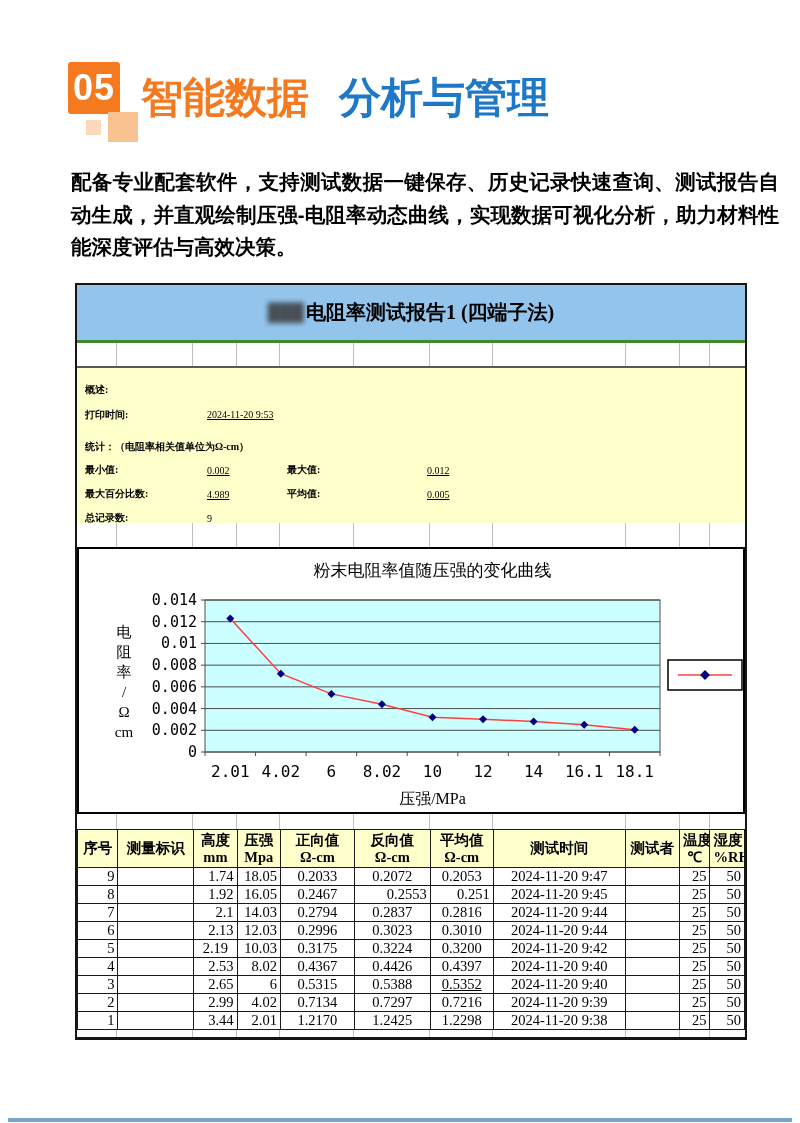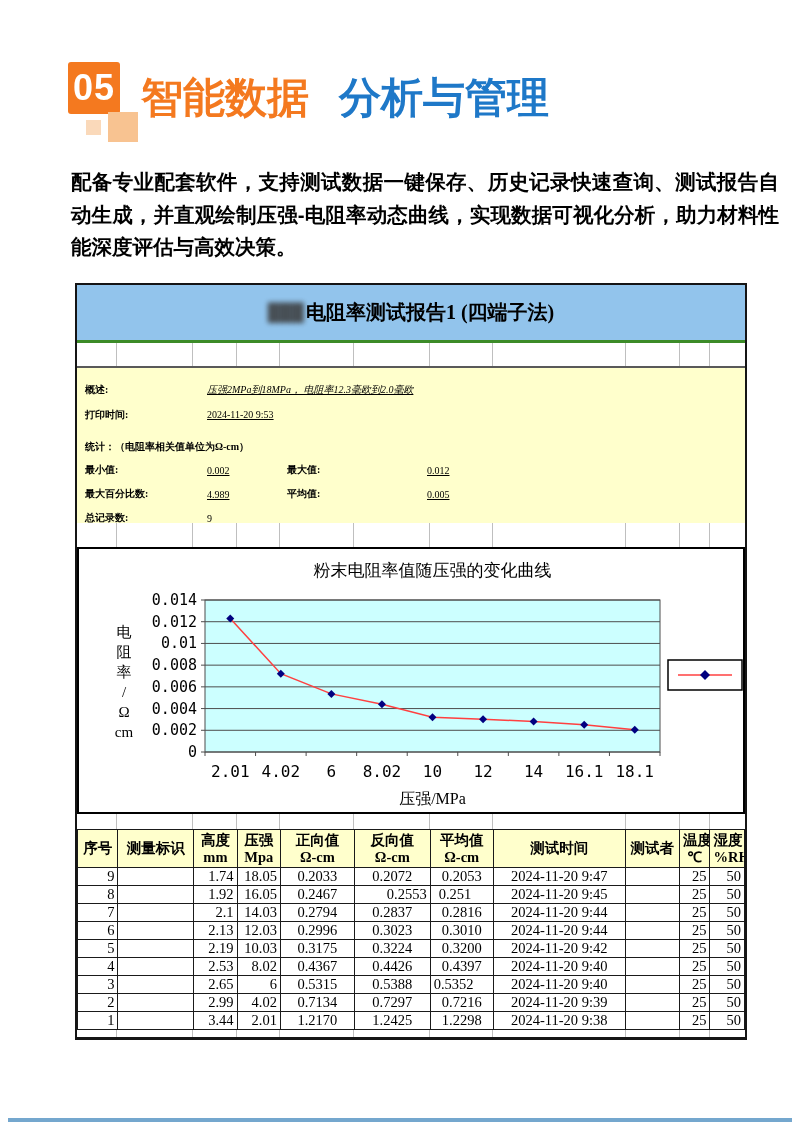--- a/index.html
+++ b/index.html
@@ -103,21 +103,20 @@
       <div class="sc" style="width: 9.45347%;"></div>
       <div class="sc" style="width: 19.7932%;"></div>
       <div class="sc" style="width: 8.12408%;"></div>
       <div class="sc" style="width: 4.57903%;"></div>
       <div class="sc" style="width: 5.16987%;"></div>
     </div>
 
   <div class="info">
     <div class="info-row">
       <span class="info-label">概述:</span>
-      <span class="info-value italic">压强2MPa到18MPa， 电阻率12.3毫欧到2.0毫欧</span>
     </div>
     <div class="info-row">
       <span class="info-label">打印时间:</span>
       <span class="info-value">2024-11-20 9:53</span>
     </div>
     <div class="stats-heading">统计：（电阻率相关值单位为Ω-cm）</div>
     <div class="stats-row">
       <span class="l1">最小值:</span>
       <span class="v1">0.002</span>
       <span class="l2">最大值:</span>
@@ -306,21 +305,21 @@
           <td style="text-align: right;">25</td>
           <td style="text-align: right;">50</td>
         </tr>
         <tr>
           <td style="text-align: right;">8</td>
           <td style="text-align: left;"></td>
           <td style="text-align: right;">1.92</td>
           <td style="text-align: right;">16.05</td>
           <td style="text-align: center;">0.2467</td>
           <td style="text-align: right;">0.2553</td>
-          <td style="text-align: left; padding-left: 8px;">0.251</td>
+          <td style="text-align: right; padding-left: 8px;">0.251</td>
           <td style="text-align: center;">2024-11-20 9:45</td>
           <td style="text-align: left;"></td>
           <td style="text-align: right;">25</td>
           <td style="text-align: right;">50</td>
         </tr>
         <tr>
           <td style="text-align: right;">7</td>
           <td style="text-align: left;"></td>
           <td style="text-align: right;">2.1</td>
           <td style="text-align: right;">14.03</td>
@@ -341,21 +340,21 @@
           <td style="text-align: center;">0.3023</td>
           <td style="text-align: center;">0.3010</td>
           <td style="text-align: center;">2024-11-20 9:44</td>
           <td style="text-align: left;"></td>
           <td style="text-align: right;">25</td>
           <td style="text-align: right;">50</td>
         </tr>
         <tr>
           <td style="text-align: right;">5</td>
           <td style="text-align: left;"></td>
-          <td style="text-align: right;">2.19</td>
+          <td style="text-align: center;">2.19</td>
           <td style="text-align: right;">10.03</td>
           <td style="text-align: center;">0.3175</td>
           <td style="text-align: center;">0.3224</td>
           <td style="text-align: center;">0.3200</td>
           <td style="text-align: center;">2024-11-20 9:42</td>
           <td style="text-align: left;"></td>
           <td style="text-align: right;">25</td>
           <td style="text-align: right;">50</td>
         </tr>
         <tr>
@@ -371,21 +370,21 @@
           <td style="text-align: right;">25</td>
           <td style="text-align: right;">50</td>
         </tr>
         <tr>
           <td style="text-align: right;">3</td>
           <td style="text-align: left;"></td>
           <td style="text-align: right;">2.65</td>
           <td style="text-align: right;">6</td>
           <td style="text-align: center;">0.5315</td>
           <td style="text-align: center;">0.5388</td>
-          <td style="">0.5352</td>
+          <td style="text-align: center; text-decoration: underline;">0.5352</td>
           <td style="text-align: center;">2024-11-20 9:40</td>
           <td style="text-align: left;"></td>
           <td style="text-align: right;">25</td>
           <td style="text-align: right;">50</td>
         </tr>
         <tr>
           <td style="text-align: right;">2</td>
           <td style="text-align: left;"></td>
           <td style="text-align: right;">2.99</td>
           <td style="text-align: right;">4.02</td>

